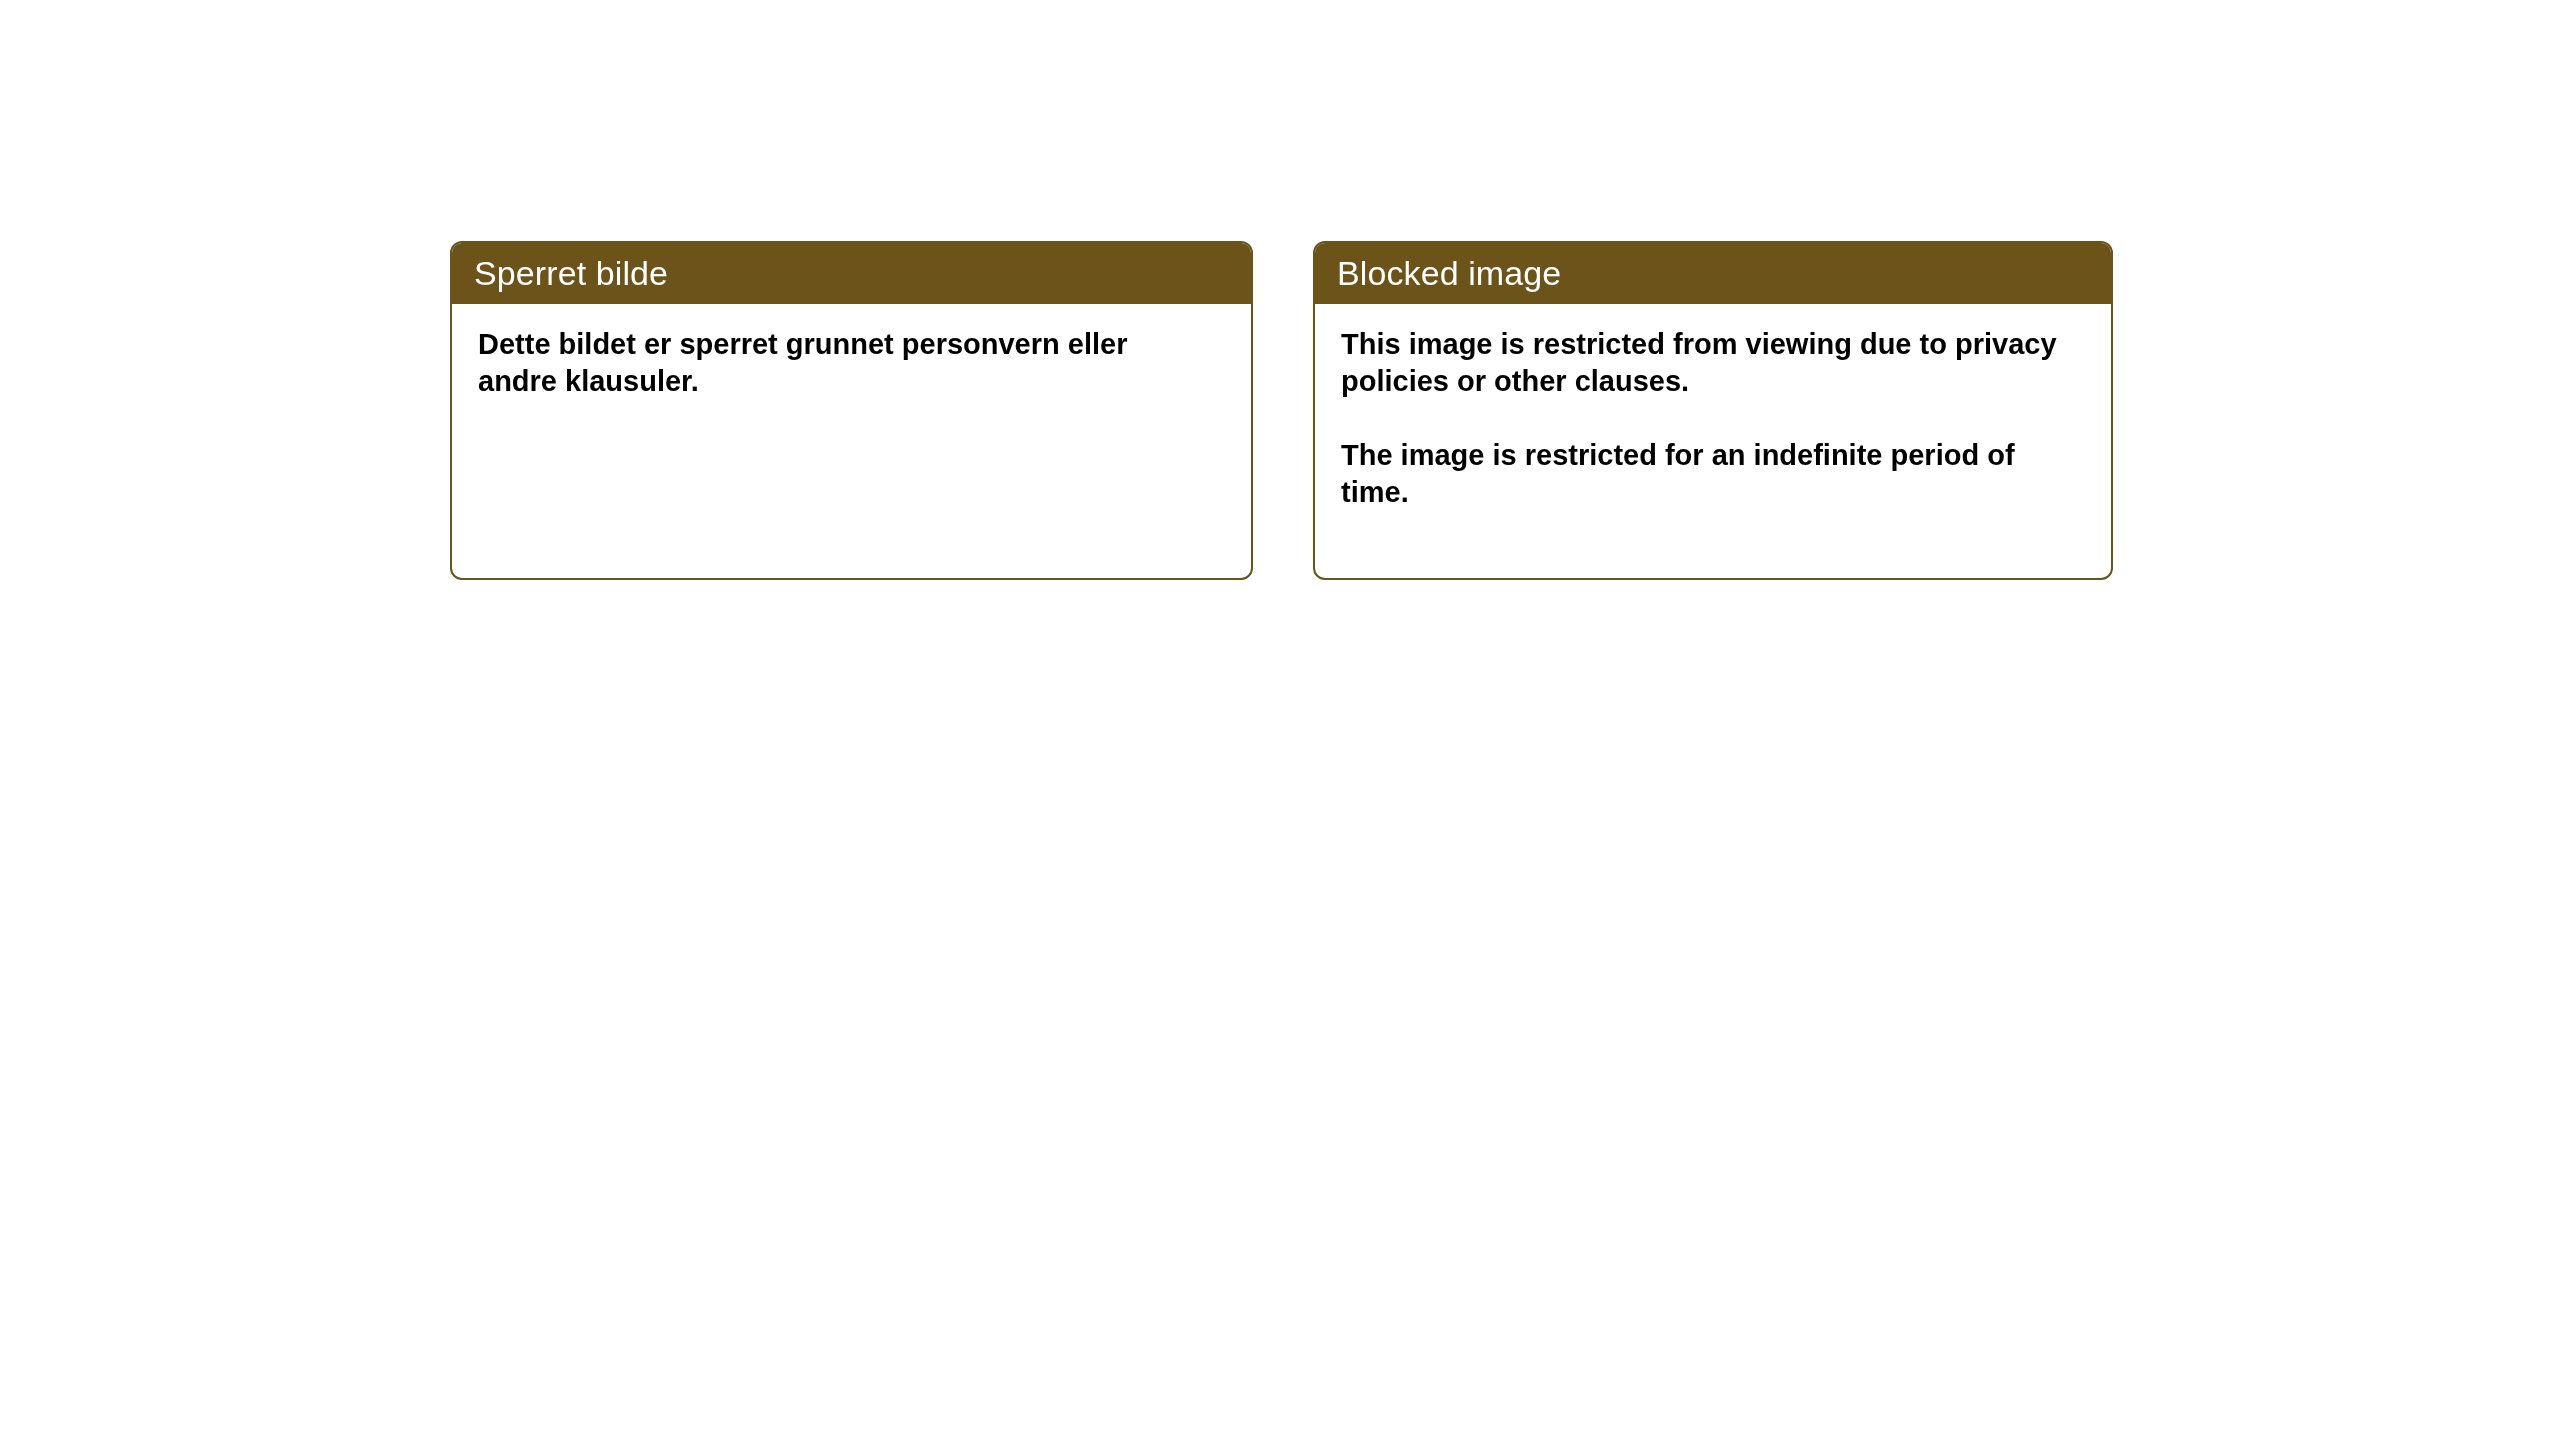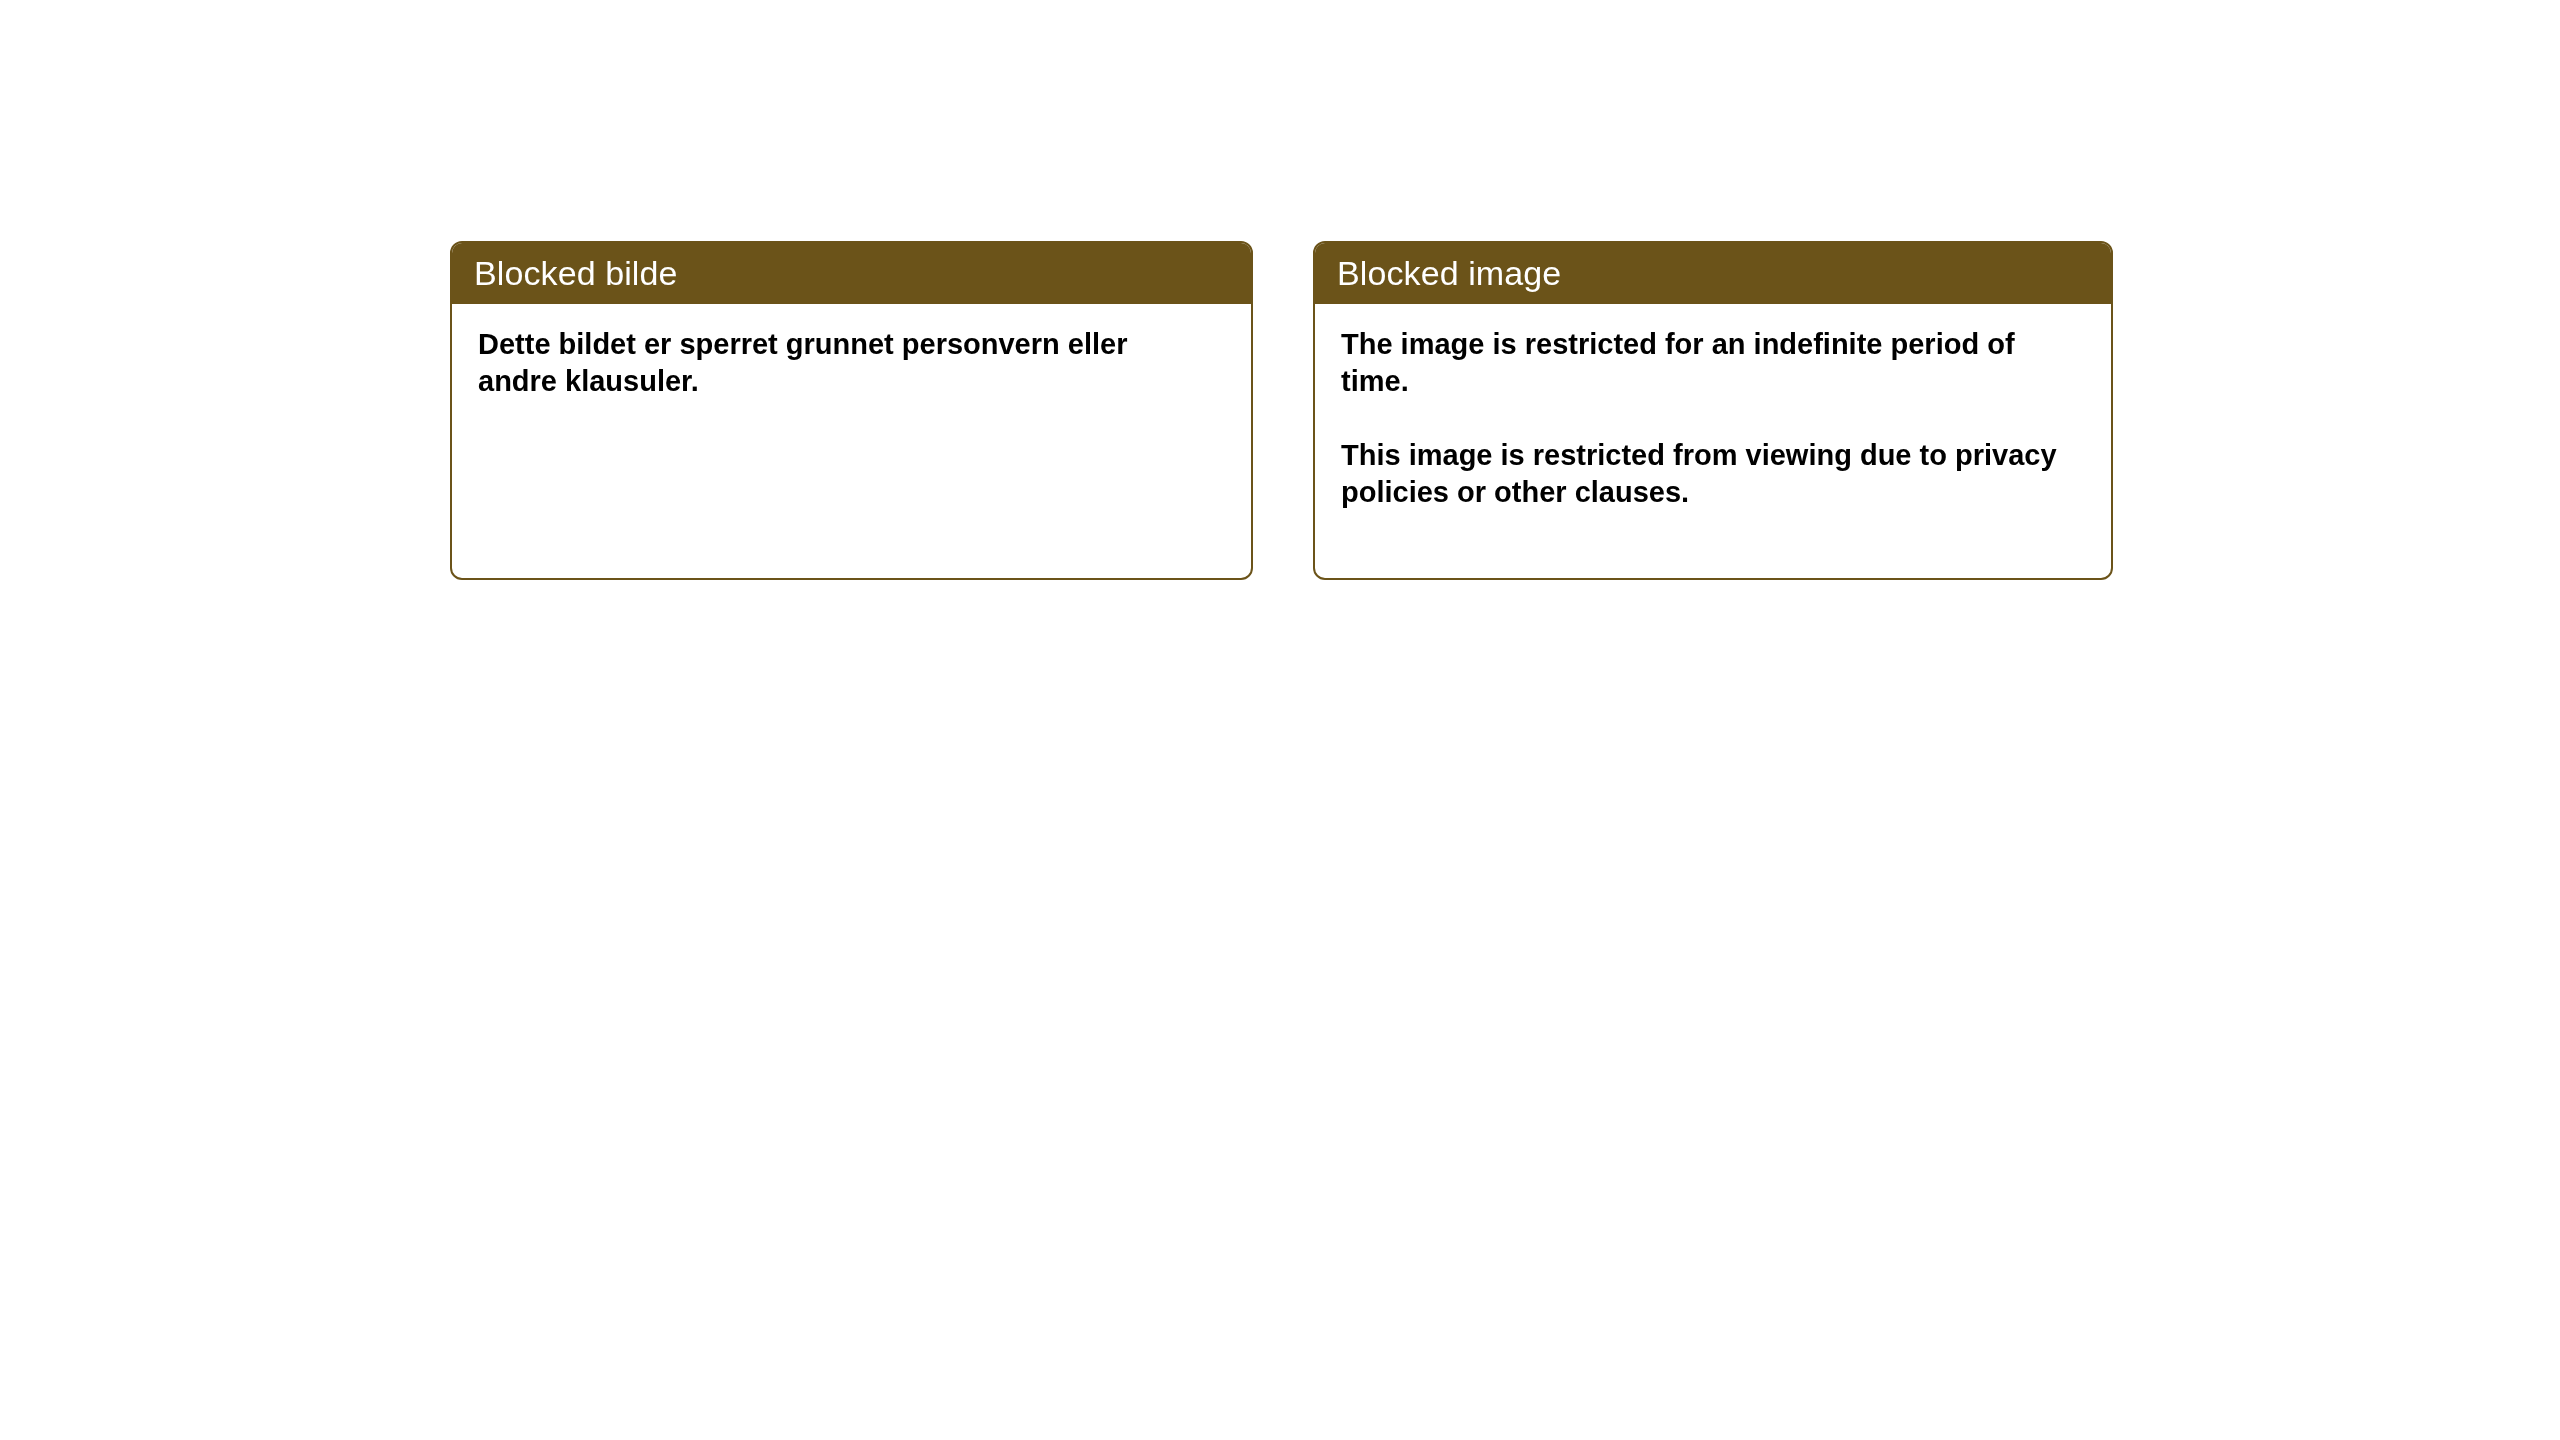--- a/index.html
+++ b/index.html
@@ -85,30 +85,30 @@
     max-width: 725px;
   }
 </style>
 </head>
 <body>
 
 <div class="stage">
 
   <section class="notice-card" id="card-no">
     <div class="card-header">
-      <h1 class="card-title">Blocked bilde</h1>
+      <h1 class="card-title">Sperret bilde</h1>
     </div>
     <div class="card-body">
       <p class="card-paragraph">Dette bildet er sperret grunnet personvern eller andre klausuler.</p>
     </div>
   </section>
 
   <section class="notice-card" id="card-en">
     <div class="card-header">
       <h1 class="card-title">Blocked image</h1>
     </div>
     <div class="card-body">
+      <p class="card-paragraph">This image is restricted from viewing due to privacy policies or other clauses.</p>
       <p class="card-paragraph">The image is restricted for an indefinite period of time.</p>
-      <p class="card-paragraph">This image is restricted from viewing due to privacy policies or other clauses.</p>
     </div>
   </section>
 
 </div>
 
 </body></html>

